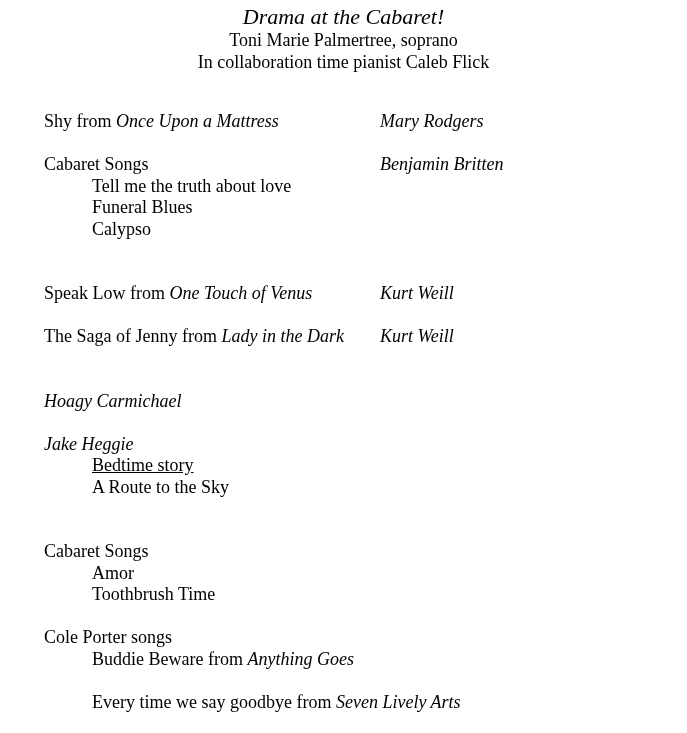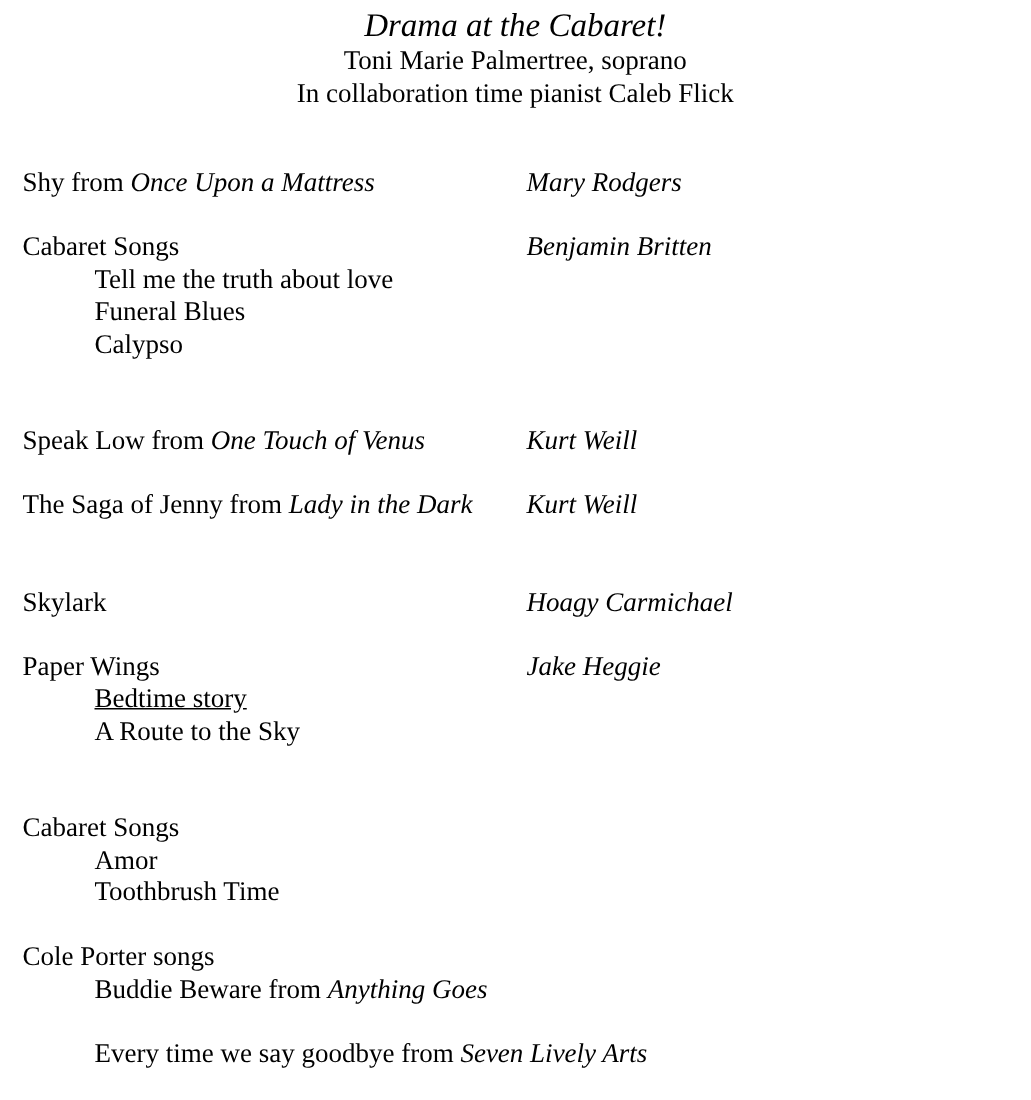--- a/index.html
+++ b/index.html
@@ -31,21 +31,21 @@
     font-style: italic;
     font-size: 22px;
     line-height: 27px;
   }
   .subtitle {
     font-size: 18px;
     line-height: 21.5px;
   }
   .program {
     margin-top: 38px;
-    padding-left: 15px;
+    padding-left: 44px;
   }
   .entry-head {
     display: flex;
     align-items: baseline;
   }
   .work {
     flex: 0 0 336px;
     white-space: nowrap;
   }
   .composer {
@@ -92,27 +92,25 @@
         </div>
       </div>
       <div class="entry" style="margin-top: 21.5px;">
         <div class="entry-head">
           <span class="work">The Saga of Jenny from <em>Lady in the Dark</em></span>
           <span class="composer">Kurt Weill</span>
         </div>
       </div>
       <div class="entry" style="margin-top: 43px;">
         <div class="entry-head">
-          <span class="work">Skylark</span>
           <span class="composer">Hoagy Carmichael</span>
         </div>
       </div>
       <div class="entry" style="margin-top: 21.5px;">
         <div class="entry-head">
-          <span class="work">Paper Wings</span>
           <span class="composer">Jake Heggie</span>
         </div>
         <div class="sub" style="margin-top: 0px; text-decoration: underline;">Bedtime story</div>
         <div class="sub" style="margin-top: 0px;">A Route to the Sky</div>
       </div>
       <div class="entry" style="margin-top: 43px;">
         <div class="entry-head">
           <span class="work">Cabaret Songs</span>
         </div>
         <div class="sub" style="margin-top: 0px;">Amor</div>

